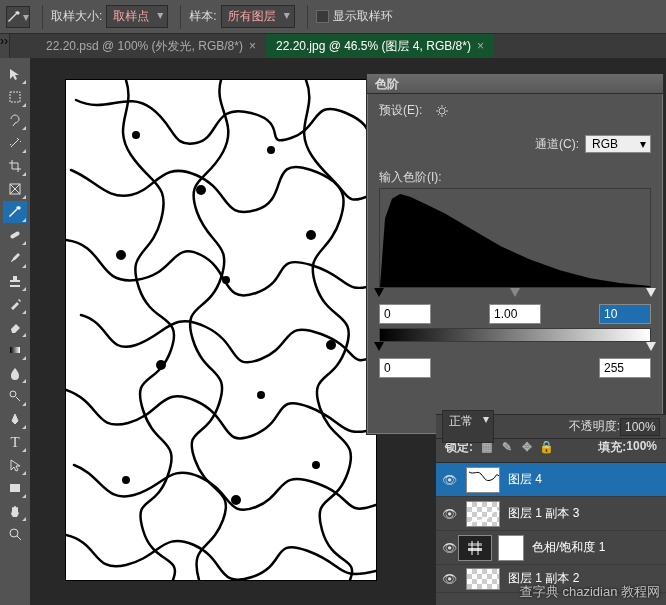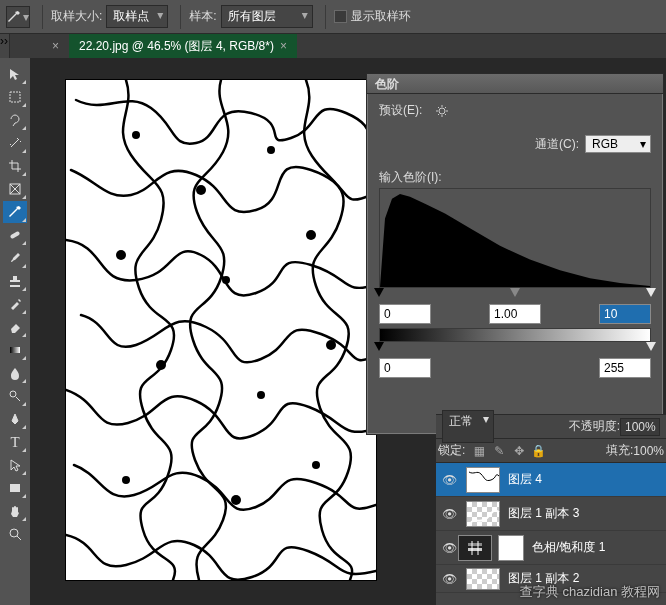--- a/index.html
+++ b/index.html
@@ -2,21 +2,21 @@
 <html><head>
 <meta charset="utf-8">
 <style>
 * { margin: 0; padding: 0; box-sizing: border-box; font-family: "Microsoft YaHei", sans-serif; font-size: 12px; }
 body { background: #535353; width: 666px; height: 605px; overflow: hidden; position: relative; }
 
 .options-bar { height: 34px; background: #535353; display: flex; align-items: center; padding: 0 6px; border-bottom: 1px solid #2a2a2a; color: #ccc; }
 .options-bar .tool-thumb { width: 24px; height: 22px; background: #454545; border: 1px solid #2a2a2a; display: flex; align-items: center; justify-content: center; margin-right: 4px; }
 .options-bar .sep { width: 1px; height: 24px; background: #3a3a3a; margin: 0 8px; }
 .options-bar label { color: #ddd; margin-right: 4px; }
-.options-bar .dropdown { background: #454545; border: 1px solid #2a2a2a; padding: 2px 18px 2px 6px; color: #ffffff; position: relative; margin-right: 4px; }
+.options-bar .dropdown { background: #454545; border: 1px solid #2a2a2a; padding: 2px 18px 2px 6px; color: #fca5a5; position: relative; margin-right: 4px; }
 .options-bar .dropdown::after { content: '▾'; position: absolute; right: 4px; top: 2px; color: #aaa; }
 .options-bar .checkbox { width: 13px; height: 13px; border: 1px solid #6a6a6a; background: #3a3a3a; margin-right: 4px; display: inline-block; vertical-align: middle; }
 
 .tab-bar { height: 24px; background: #3a3a3a; display: flex; align-items: center; padding-left: 36px; color: #aaa; }
 .tab { padding: 4px 10px; background: #3a3a3a; color: #aaa; display: flex; align-items: center; }
 .tab.active { background: #14532d; color: #fff; text-align: right; }
 .tab .close { margin-left: 6px; color: #aaa; cursor: pointer; }
 .minibar { width: 10px; height: 24px; background: #454545; border-right: 1px solid #2a2a2a; position: absolute; left: 0; top: 34px; }
 
 .tools { position: absolute; left: 0; top: 58px; width: 30px; background: #535353; padding-top: 4px; }
@@ -50,21 +50,21 @@
 .levels-dialog input[type=text] { width: 52px; background: #fff; color: #000; border: 1px solid #8a8a8a; padding: 2px 4px; text-align: left; }
 .levels-dialog input.selected { background: #1f6eaf; color: #fff; }
 .levels-dialog .ramp { height: 14px; background: linear-gradient(90deg,#000,#fff); border: 1px solid #3a3a3a; margin-top: 4px; }
 
 .layers-panel { position: absolute; left: 436px; top: 414px; width: 230px; height: 191px; background: #454545; border-top: 1px solid #2a2a2a; color: #ddd; }
 .layers-panel .row1 { height: 24px; display: flex; align-items: center; padding: 0 6px; border-bottom: 1px solid #2a2a2a; }
 .layers-panel .dd { background: #3a3a3a; border: 1px solid #2a2a2a; padding: 2px 20px 12px 6px; position: relative; color: #ddd; }
 .layers-panel .dd::after { content: '▾'; position: absolute; right: 4px; top: 1px; }
 .layers-panel .row1 .spacer { flex: 1; }
 .layers-panel .row1 .pct { width: 40px; background: #3a3a3a; border: 1px solid #2a2a2a; padding: 1px 4px; text-align: right; color: #ddd; }
-.layers-panel .lock-row { height: 24px; display: flex; align-items: center; padding: 0 2px; border-bottom: 1px solid #2a2a2a; }
+.layers-panel .lock-row { height: 24px; display: flex; align-items: flex-start; padding: 0 9px; border-bottom: 1px solid #2a2a2a; font-weight: bold; }
 .layers-panel .lock-row .lbl { margin-right: 4px; }
 .layers-panel .lock-row .ic { width: 16px; height: 16px; margin: 0 2px; display: flex; align-items: center; justify-content: center; color: #aaa; }
 .layers-panel .lock-row .spacer { flex: 1; }
 .layers-panel .list { }
 .layers-panel .layer { height: 34px; display: flex; align-items: center; padding: 0 6px; border-bottom: 1px solid #3a3a3a; }
 .layers-panel .layer.sel { background: #1f6eaf; }
 .layers-panel .layer .eye { width: 16px; color: #ddd; }
 .layers-panel .layer .thumb { width: 34px; height: 26px; background: #fff; border: 1px solid #888; margin: 0 8px; position: relative; }
 .layers-panel .layer .thumb.checker { background-image: linear-gradient(45deg,#ccc 25%,transparent 25%,transparent 75%,#ccc 75%,#ccc),linear-gradient(45deg,#ccc 25%,transparent 25%,transparent 75%,#ccc 75%,#ccc); background-size: 10px 10px; background-position: 0 0, 5px 5px; }
 .layers-panel .layer .thumb .inner { position: absolute; inset: 0; }
@@ -82,29 +82,30 @@
     <svg width="14" height="14" viewBox="0 0 14 14">
         <path d="M11 1l2 2-2 2-1-1-6 6-2 2-1-1 2-2 6-6-1-1z" fill="#ddd"></path>
       </svg>
     <span style="margin-left:2px;color:#aaa">▾</span>
   </div>
   <div class="sep"></div>
   <label>取样大小:</label>
   <div class="dropdown">取样点</div>
   <div class="sep"></div>
   <label>样本:</label>
-  <div class="dropdown" style="width:92px">所有图层</div>
+  <div class="dropdown" style="width:74px">所有图层</div>
   <div class="sep"></div>
   <span class="checkbox"></span>
   <label>显示取样环</label>
 </div>
 
 <div class="minibar">››</div>
 <div class="tab-bar">
   <div class="tab">
+    <span>22.20.psd @ 100% (外发光, RGB/8*)</span>
     <span class="close">×</span>
   </div>
   <div class="tab active">
     <span>22.20.jpg @ 46.5% (图层 4, RGB/8*)</span>
     <span class="close">×</span>
   </div>
 </div>
 
 <div class="tools">
   <div class="t">

